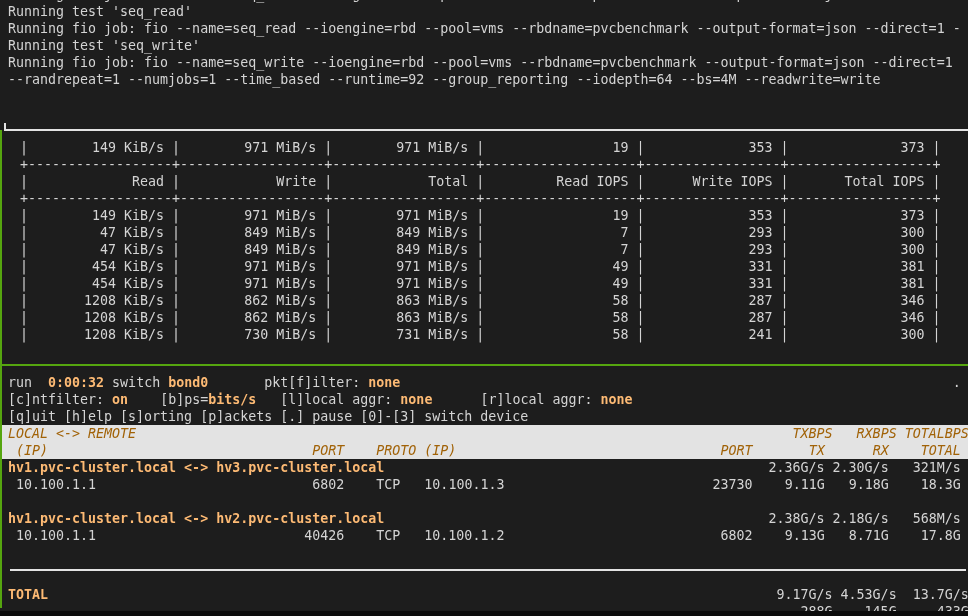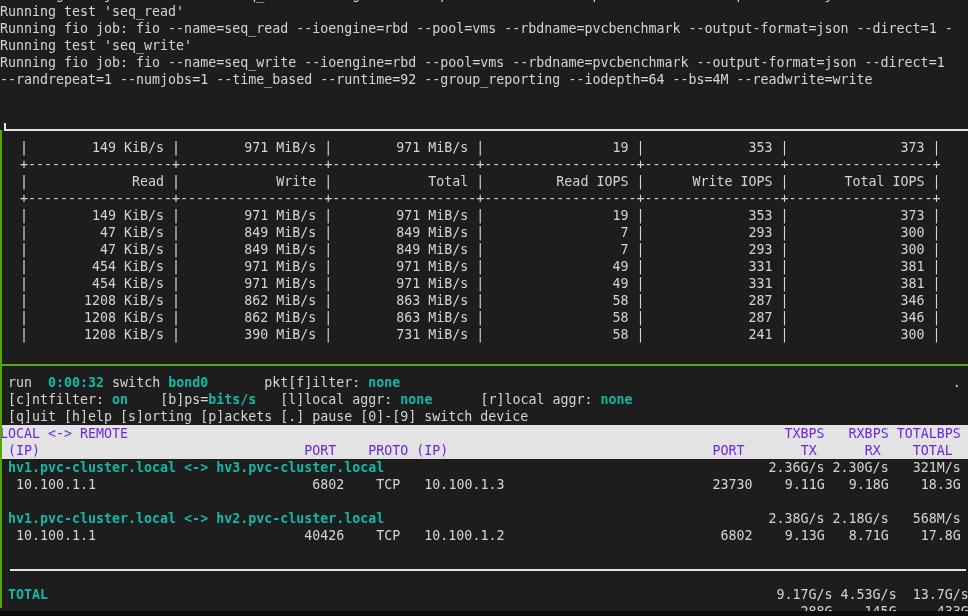--- a/index.html
+++ b/index.html
@@ -3,26 +3,26 @@
 <meta charset="utf-8">
 <style>
   html,body{margin:0;padding:0;background:#2a2a2a;}
   .screen{
     position:relative;width:968px;height:616px;overflow:hidden;
     background:#1d1d1d;color:#d4d4d4;
     font-family:"DejaVu Sans Mono", monospace;
     font-size:13.3px;line-height:17px;letter-spacing:0;
   }
   .line{height:17px;white-space:pre;}
-  .b{color:#14b8a6;font-weight:bold;}
+  .b{color:#fdba74;font-weight:bold;}
   .pane{position:absolute;left:0;right:0;}
-  .pane-fio{top:3px;padding-left:0;}
+  .pane-fio{top:3px;padding-left:8px;}
   .pane-table{top:139px;padding-left:20px;}
   .pane-traf{top:374px;padding-left:8px;}
-  .hdr{background:#e3e3e3;color:#6d28d9;margin-left:-8px;}
+  .hdr{background:#e3e3e3;color:#a16207;margin-left:-8px;padding-left:8px;font-style:italic;}
   .rule-row{height:17px;}
   .rule{height:2px;background:#e3e3e3;margin:8px 2px 0 2px;}
   .clipped-wrap{position:absolute;top:0;left:8px;right:0;height:3px;overflow:hidden;}
   .clipped-text{margin-top:-14px;white-space:pre;}
   .hline-white{position:absolute;top:129px;left:4px;right:0;height:2px;background:#e3e3e3;}
   .vtick{position:absolute;top:123px;left:4px;width:2px;height:6px;background:#e3e3e3;}
   .vline-green{position:absolute;top:130px;left:0;width:2px;height:478px;background:#55a50f;z-index:5;}
   .hline-green{position:absolute;top:364px;left:0;right:0;height:2px;background:#55a50f;}
   .bottom-strip{position:absolute;top:611px;left:0;right:0;height:5px;background:#0c0c0c;}
 </style>
@@ -51,29 +51,29 @@
       <div class="line">+------------------+------------------+------------------+-------------------+-----------------+------------------+</div>
       <div class="line">|             Read |            Write |            Total |         Read IOPS |      Write IOPS |       Total IOPS |</div>
       <div class="line">+------------------+------------------+------------------+-------------------+-----------------+------------------+</div>
       <div class="line">|        149 KiB/s |        971 MiB/s |        971 MiB/s |                19 |             353 |              373 |</div>
       <div class="line">|         47 KiB/s |        849 MiB/s |        849 MiB/s |                 7 |             293 |              300 |</div>
       <div class="line">|         47 KiB/s |        849 MiB/s |        849 MiB/s |                 7 |             293 |              300 |</div>
       <div class="line">|        454 KiB/s |        971 MiB/s |        971 MiB/s |                49 |             331 |              381 |</div>
       <div class="line">|        454 KiB/s |        971 MiB/s |        971 MiB/s |                49 |             331 |              381 |</div>
       <div class="line">|       1208 KiB/s |        862 MiB/s |        863 MiB/s |                58 |             287 |              346 |</div>
       <div class="line">|       1208 KiB/s |        862 MiB/s |        863 MiB/s |                58 |             287 |              346 |</div>
-      <div class="line">|       1208 KiB/s |        390 MiB/s |        731 MiB/s |                58 |             241 |              300 |</div>
+      <div class="line">|       1208 KiB/s |        730 MiB/s |        731 MiB/s |                58 |             241 |              300 |</div>
     </section>
 
   <div class="hline-green"></div>
 
   <section class="pane pane-traf" id="traf-pane">
       <div class="line"><span>run</span>  <span class="b">0:00:32</span> <span>switch</span> <span class="b">bond0</span>       <span>pkt[f]ilter:</span> <span class="b">none</span>                                                                     <span>.</span></div>
       <div class="line"><span>[c]ntfilter:</span> <span class="b">on</span>    <span>[b]ps=</span><span class="b">bits/s</span>   <span>[l]local aggr:</span> <span class="b">none</span>      <span>[r]local aggr:</span> <span class="b">none</span></div>
-      <div class="line"><span>[q]uit [h]elp [s]orting [p]ackets [.] pause [0]-[9] switch device</span></div>
+      <div class="line"><span>[q]uit [h]elp [s]orting [p]ackets [.] pause [0]-[3] switch device</span></div>
       <div class="line hdr"><span>LOCAL &lt;-&gt; REMOTE</span>                                                                                  <span>TXBPS</span>   <span>RXBPS</span> <span>TOTALBPS</span></div>
       <div class="line hdr"> <span>(IP)</span>                                 <span>PORT</span>    <span>PROTO</span> <span>(IP)</span>                                 <span>PORT</span>       <span>TX</span>      <span>RX</span>    <span>TOTAL</span></div>
       <div class="line"><span class="b">hv1.pvc-cluster.local &lt;-&gt; hv3.pvc-cluster.local</span>                                                <span>2.36G/s</span> <span>2.30G/s</span>   <span>321M/s</span></div>
       <div class="line"> <span>10.100.1.1</span>                           <span>6802</span>    <span>TCP</span>   <span>10.100.1.3</span>                          <span>23730</span>    <span>9.11G</span>   <span>9.18G</span>    <span>18.3G</span></div>
       <div class="line"></div>
       <div class="line"><span class="b">hv1.pvc-cluster.local &lt;-&gt; hv2.pvc-cluster.local</span>                                                <span>2.38G/s</span> <span>2.18G/s</span>   <span>568M/s</span></div>
       <div class="line"> <span>10.100.1.1</span>                          <span>40426</span>    <span>TCP</span>   <span>10.100.1.2</span>                           <span>6802</span>    <span>9.13G</span>   <span>8.71G</span>    <span>17.8G</span></div>
       <div class="line"></div>
       <div class="line rule-row"><div class="rule"></div></div>
       <div class="line"><span class="b">TOTAL</span>                                                                                           <span>9.17G/s</span> <span>4.53G/s</span>  <span>13.7G/s</span></div>

